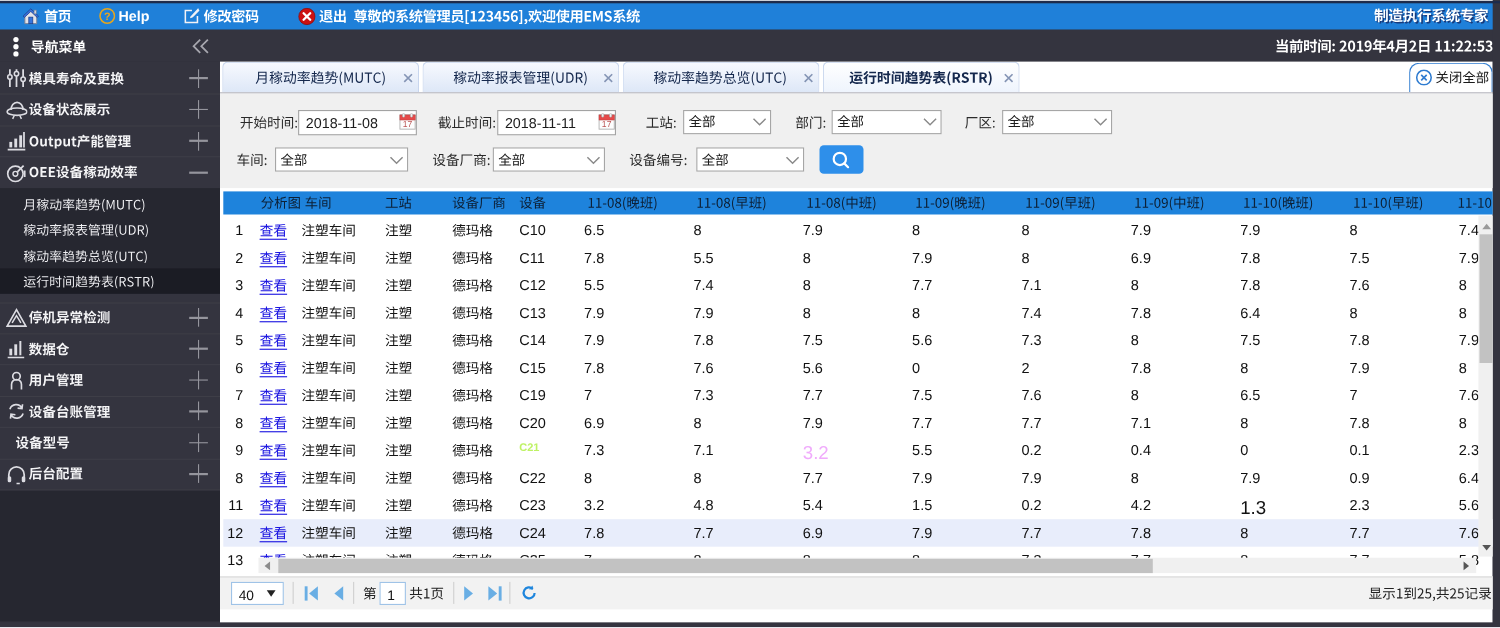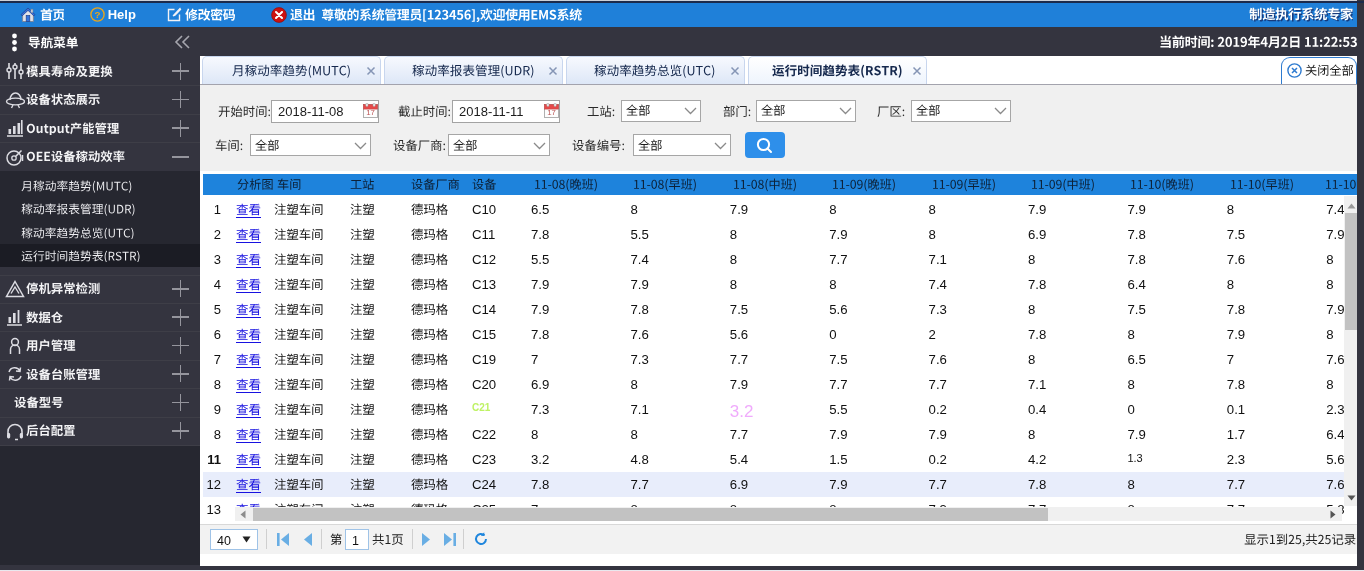--- a/index.html
+++ b/index.html
@@ -1535,23 +1535,23 @@
       </g>
     </svg>
 <div style="position:absolute;left:472px;top:428.0px;font-size:13.2px;color:#111;font-weight:400;line-height:1;">C22</div>
 <div style="position:absolute;left:531px;top:428.0px;font-size:13.2px;color:#111;font-weight:400;line-height:1;">8</div>
 <div style="position:absolute;left:630.4px;top:428.0px;font-size:13.2px;color:#111;font-weight:400;line-height:1;">8</div>
 <div style="position:absolute;left:729.8px;top:428.0px;font-size:13.2px;color:#111;font-weight:400;line-height:1;">7.7</div>
 <div style="position:absolute;left:829.2px;top:428.0px;font-size:13.2px;color:#111;font-weight:400;line-height:1;">7.9</div>
 <div style="position:absolute;left:928.6px;top:428.0px;font-size:13.2px;color:#111;font-weight:400;line-height:1;">7.9</div>
 <div style="position:absolute;left:1028px;top:428.0px;font-size:13.2px;color:#111;font-weight:400;line-height:1;">8</div>
 <div style="position:absolute;left:1127.4px;top:428.0px;font-size:13.2px;color:#111;font-weight:400;line-height:1;">7.9</div>
-<div style="position:absolute;left:1226.8px;top:428.0px;font-size:13.2px;color:#111;font-weight:400;line-height:1;">1.7</div>
+<div style="position:absolute;left:1226.8px;top:428.0px;font-size:13.2px;color:#111;font-weight:400;line-height:1;">0.9</div>
 <div style="position:absolute;left:1326.2px;top:428.0px;font-size:13.2px;color:#111;font-weight:400;line-height:1;">6.4</div>
-<div style="position:absolute;left:203px;top:453.0px;font-size:13px;color:#111;font-weight:700;line-height:1;width:18px;text-align:right">11</div>
+<div style="position:absolute;left:203px;top:453.0px;font-size:13px;color:#111;font-weight:400;line-height:1;width:18px;text-align:right">11</div>
 <div style="position:absolute;left:236px;top:467.0px;width:25.0px;height:1px;background:#1812e0"></div>
 <svg class="t " style="left:236.0px;top:452.1px" width="25.0" height="14.8" viewBox="0 -90 2000 1180">
       <g fill="#1812e0">
         <g transform="matrix(1 0 0 -1 0 880)">
           <use href="#g158" x="0"></use>
           <use href="#g159" x="1000"></use>
         </g>
       </g>
     </svg>
 <svg class="t " style="left:274.0px;top:452.2px" width="49.6" height="14.6" viewBox="0 -90 4000 1180">
@@ -1581,21 +1581,21 @@
         </g>
       </g>
     </svg>
 <div style="position:absolute;left:472px;top:453.0px;font-size:13.2px;color:#111;font-weight:400;line-height:1;">C23</div>
 <div style="position:absolute;left:531px;top:453.0px;font-size:13.2px;color:#111;font-weight:400;line-height:1;">3.2</div>
 <div style="position:absolute;left:630.4px;top:453.0px;font-size:13.2px;color:#111;font-weight:400;line-height:1;">4.8</div>
 <div style="position:absolute;left:729.8px;top:453.0px;font-size:13.2px;color:#111;font-weight:400;line-height:1;">5.4</div>
 <div style="position:absolute;left:829.2px;top:453.0px;font-size:13.2px;color:#111;font-weight:400;line-height:1;">1.5</div>
 <div style="position:absolute;left:928.6px;top:453.0px;font-size:13.2px;color:#111;font-weight:400;line-height:1;">0.2</div>
 <div style="position:absolute;left:1028px;top:453.0px;font-size:13.2px;color:#111;font-weight:400;line-height:1;">4.2</div>
-<div style="position:absolute;left:1127.4px;top:453.0px;font-size:11px;color:#111;font-weight:400;line-height:1;">1.3</div>
+<div style="position:absolute;left:1127.4px;top:453.0px;font-size:17px;color:#111;font-weight:400;line-height:1;">1.3</div>
 <div style="position:absolute;left:1226.8px;top:453.0px;font-size:13.2px;color:#111;font-weight:400;line-height:1;">2.3</div>
 <div style="position:absolute;left:1326.2px;top:453.0px;font-size:13.2px;color:#111;font-weight:400;line-height:1;">5.6</div>
 <div style="position:absolute;left:203px;top:472px;width:1154px;height:25px;background:#e8edfb;"></div>
 <div style="position:absolute;left:203px;top:478.0px;font-size:13px;color:#111;font-weight:400;line-height:1;width:18px;text-align:right">12</div>
 <div style="position:absolute;left:236px;top:492.0px;width:25.0px;height:1px;background:#1812e0"></div>
 <svg class="t " style="left:236.0px;top:477.1px" width="25.0" height="14.8" viewBox="0 -90 2000 1180">
       <g fill="#1812e0">
         <g transform="matrix(1 0 0 -1 0 880)">
           <use href="#g158" x="0"></use>
           <use href="#g159" x="1000"></use>

